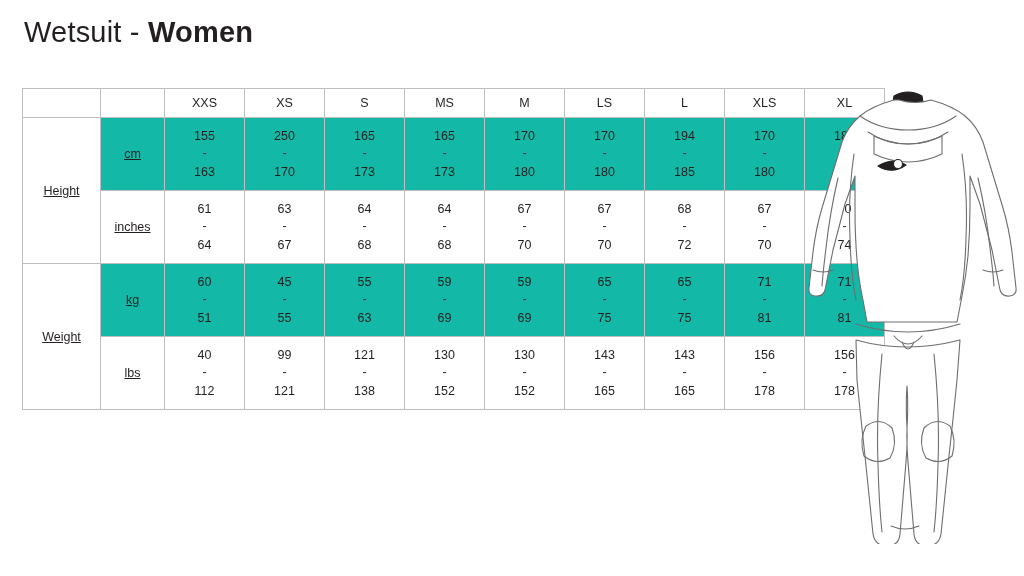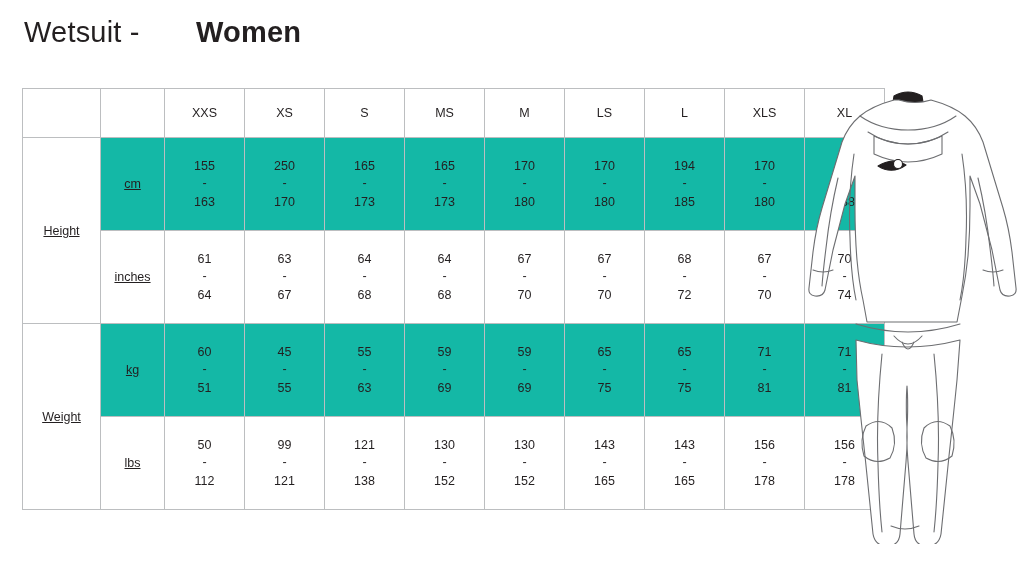--- a/index.html
+++ b/index.html
@@ -23,42 +23,41 @@
     position: absolute;
     left: 24px;
     top: 16px;
     font-size: 29px;
     font-weight: 300;
     letter-spacing: 0.2px;
     white-space: nowrap;
   }
   .title .strong {
     font-weight: 700;
-    margin-left: 48px;
   }
   .table-wrap {
     position: absolute;
     left: 22px;
     top: 88px;
     width: 782px;
   }
   table.size-table {
     border-collapse: collapse;
     width: 782px;
     table-layout: fixed;
   }
   table.size-table td,
   table.size-table th {
     border: 1px solid #bcbec0;
     text-align: center;
     vertical-align: middle;
     font-size: 12.5px;
     font-weight: 400;
     color: #231f20;
-    padding: 10px;
+    padding: 0;
   }
   .col-cat { width: 78px; }
   .col-unit { width: 64px; }
   .col-size { width: 80px; }
 
   thead th {
     height: 28px;
     font-weight: 700;
     font-size: 13px;
   }
@@ -284,21 +283,21 @@
           <td class="val">
             <span class="rng">71</span>
             <span class="dash">-</span>
             <span class="rng">81</span>
           </td>
         </tr>
 
         <tr>
           <td class="unit">lbs</td>
           <td class="val">
-            <span class="rng">50</span>
+            <span class="rng">40</span>
             <span class="dash">-</span>
             <span class="rng">112</span>
           </td>
           <td class="val">
             <span class="rng">99</span>
             <span class="dash">-</span>
             <span class="rng">121</span>
           </td>
           <td class="val">
             <span class="rng">121</span>

